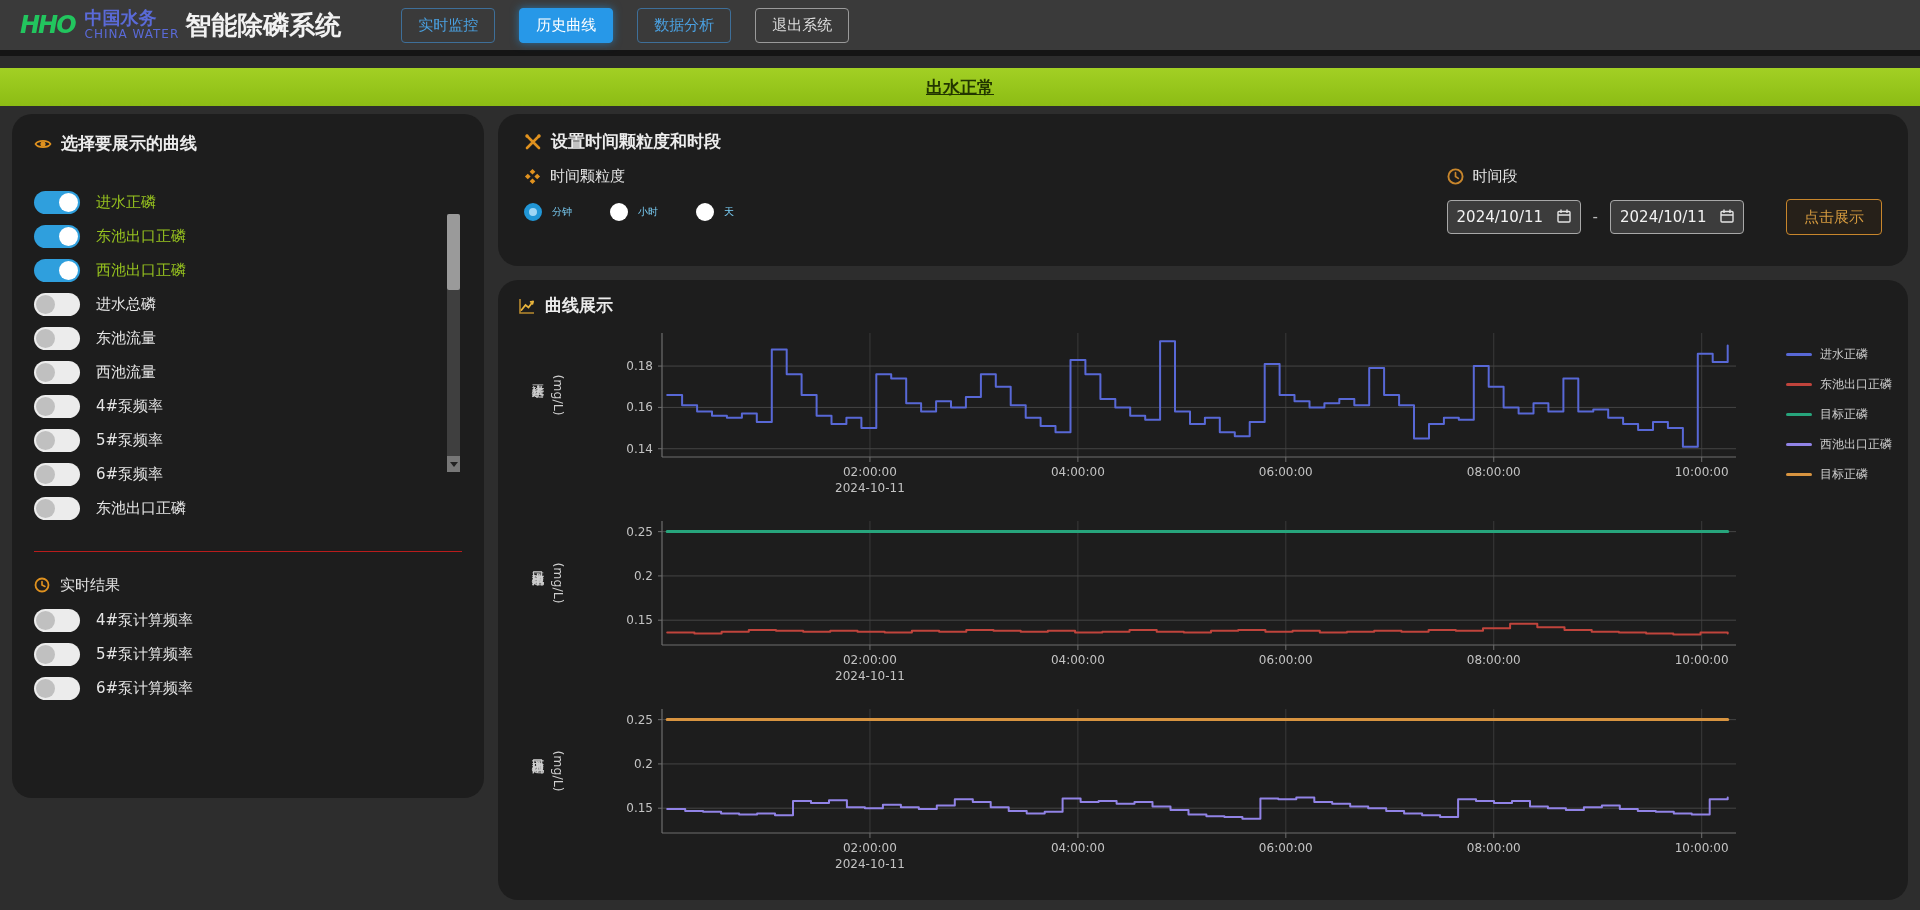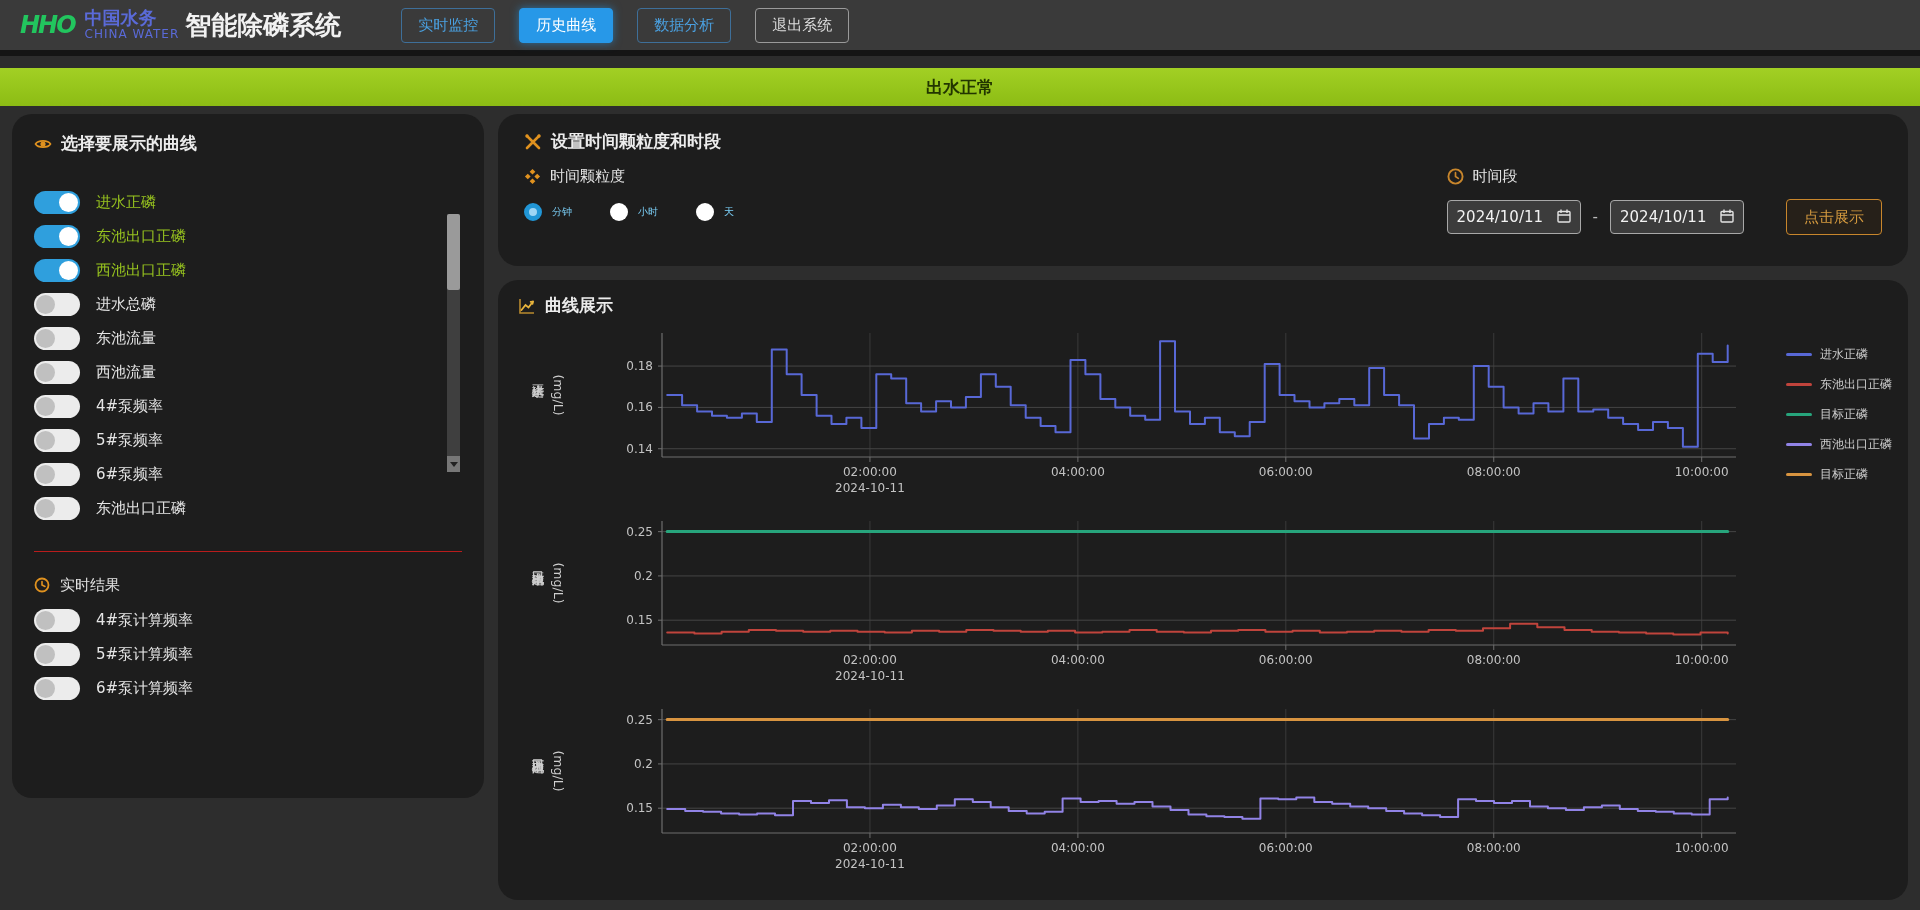--- a/index.html
+++ b/index.html
@@ -20,21 +20,21 @@
   .nav-btn { font-size:15px; padding:7px 16px; border-radius:4px; cursor:pointer;
     background:transparent; font-family:inherit; }
   .nav-btn.blue  { border:1px solid #3e6f99; color:#4aa0e0; }
   .nav-btn.active{ border:1px solid #2798e8; background:#2798e8; color:#fff;
     box-shadow:0 0 8px rgba(39,152,232,.6); }
   .nav-btn.gray  { border:1px solid #9a9a9a; color:#dedede; }
 
   
   .banner { margin-top:12px; height:38px; background:linear-gradient(#a2d024,#8cbc14);
     display:flex; align-items:center; justify-content:center; }
-  .banner span { font-size:17px; font-weight:bold; color:#223500; }
+  .banner span { font-size:17px; font-weight:bold; color:#223500;text-decoration:underline; }
 
   
   .content { display:flex; gap:14px; padding:8px 12px 0; align-items:flex-start; }
   .panel { background:#1d1d1d; border-radius:20px; }
   .panel-header { display:flex; align-items:center; gap:9px; }
   .panel-header .ph-title { font-size:17px; font-weight:bold; color:#ececec; }
   .icon16 { width:18px; height:18px; flex:none; display:inline-flex; }
 
   
   .sidebar { width:472px; height:684px; padding:18px 22px; position:relative; flex:none; }

